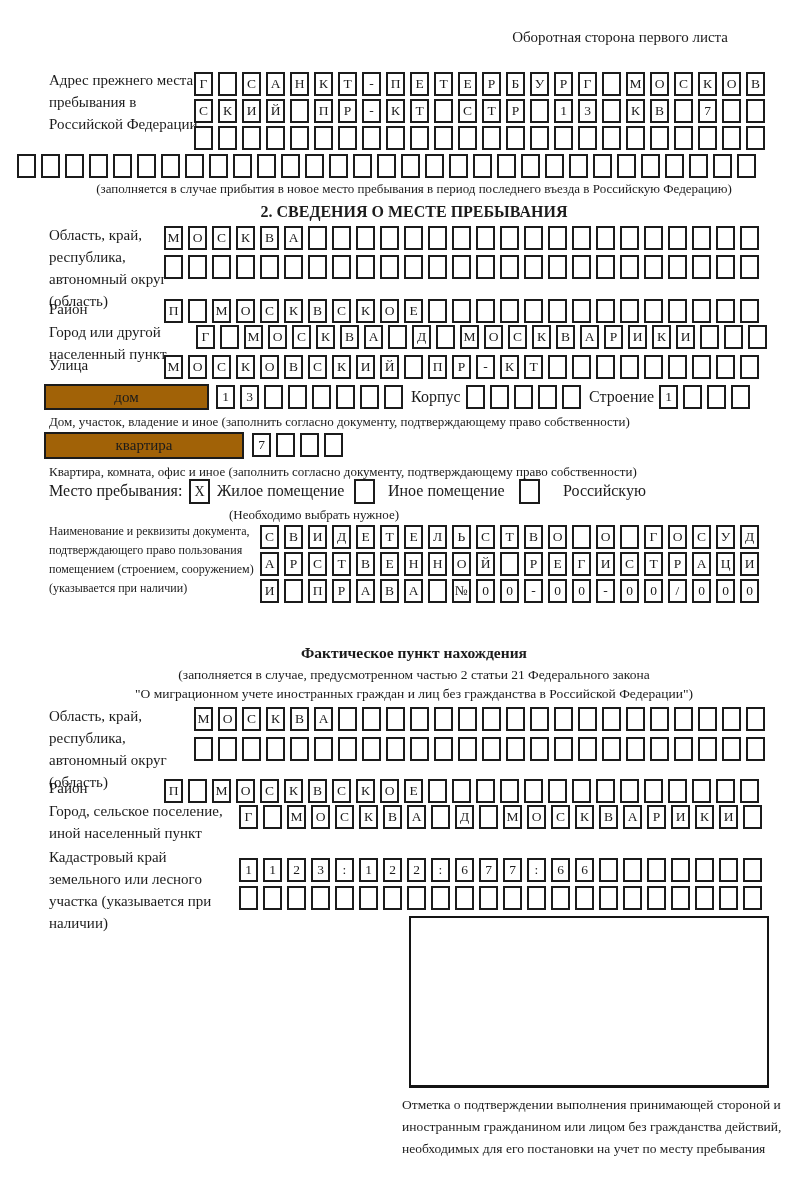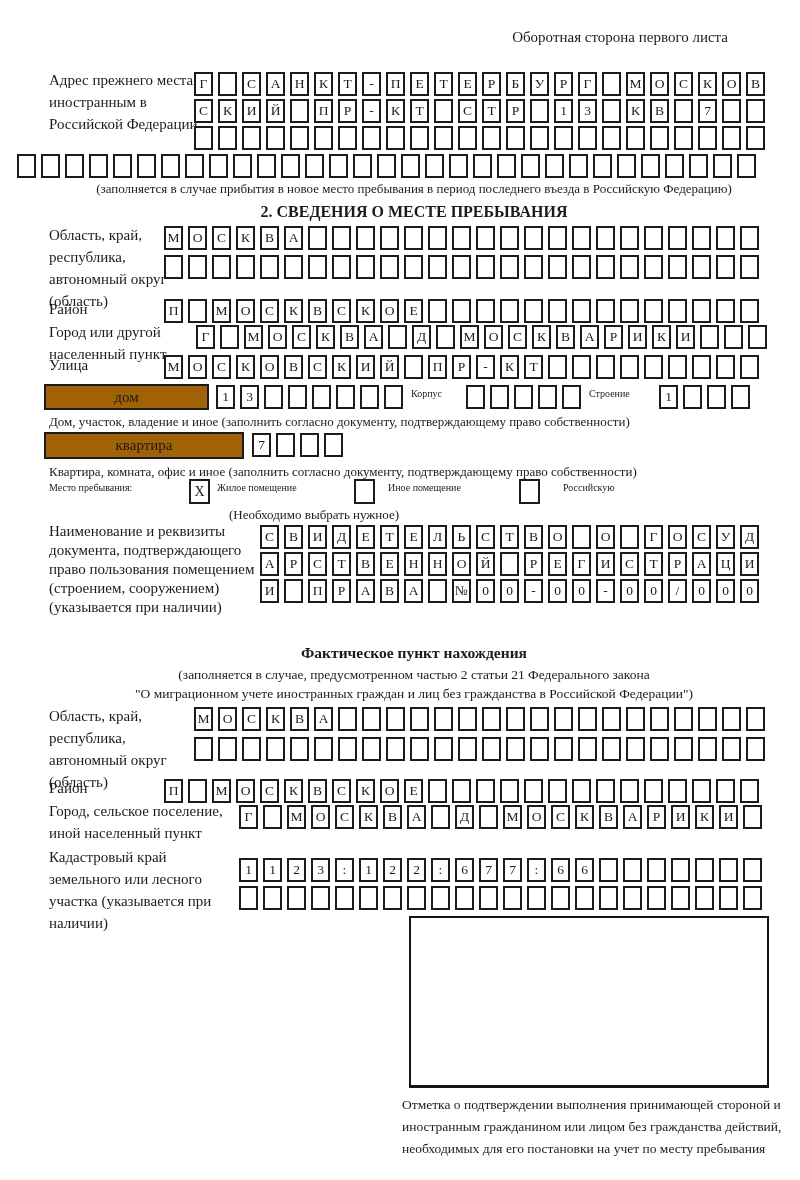--- a/index.html
+++ b/index.html
@@ -15,40 +15,40 @@
   .cellrow{position:absolute;display:flex;gap:5px;}
   .cell{
     box-sizing:border-box;width:19px;height:24px;border:2px solid #1b1b1b;
     display:flex;align-items:center;justify-content:center;
     font-size:13.5px;background:#fff;flex:0 0 auto;
   }
   .namebox{
     position:absolute;box-sizing:border-box;border:2px solid #1b1b1b;background:#a16207;
     display:flex;align-items:center;justify-content:center;font-size:15px;
   }
-  .inline-lbl{position:absolute;font-size:10px;white-space:nowrap;}
+  .inline-lbl{position:absolute;font-size:16px;white-space:nowrap;}
   .checkbox{
     position:absolute;box-sizing:border-box;width:21px;height:25px;border:2px solid #1b1b1b;
     display:flex;align-items:center;justify-content:center;font-size:14px;background:#fff;
   }
   .stampbox{
     position:absolute;left:395px;top:908px;width:360px;height:172px;
     box-sizing:border-box;border:2px solid #141414;border-bottom-width:3px;background:#fff;
   }
   .stampcap{position:absolute;left:388px;top:1086px;width:380px;text-align:left;font-size:13.5px;line-height:22px;}
   .nowrap{white-space:nowrap;}
 </style>
 </head>
 <body>
 
 <div id="page">
 
   <div class="hdr">Оборотная сторона первого листа</div>
 
-  <div class="lbl" style="left:35px;top:61px;width:152px">Адрес прежнего места иностранным в Российской Федерации</div>
+  <div class="lbl" style="left:35px;top:61px;width:152px">Адрес прежнего места пребывания в Российской Федерации</div>
   <div class="cellrow" style="left:180px;top:64px">
       <div class="cell">Г</div>
       <div class="cell"></div>
       <div class="cell">С</div>
       <div class="cell">А</div>
       <div class="cell">Н</div>
       <div class="cell">К</div>
       <div class="cell">Т</div>
       <div class="cell">-</div>
       <div class="cell">П</div>
@@ -338,21 +338,21 @@
 
   <div class="inline-lbl" style="left:35px;top:474px">Место пребывания:</div>
   <div class="checkbox" style="left:175px;top:471px">X</div>
   <div class="inline-lbl" style="left:203px;top:474px">Жилое помещение</div>
   <div class="checkbox" style="left:340px;top:471px"></div>
   <div class="inline-lbl" style="left:374px;top:474px">Иное помещение</div>
   <div class="checkbox" style="left:505px;top:471px"></div>
   <div class="inline-lbl" style="left:549px;top:474px">Российскую</div>
   <div class="cap" style="left:215px;top:499px">(Необходимо выбрать нужное)</div>
 
-  <div class="lbl" style="left:35px;top:514px;width:212px;line-height:19px;font-size:15px">Наименование и реквизиты документа, подтверждающего право пользования помещением (строением, сооружением) (указывается при наличии)</div>
+  <div class="lbl" style="left:35px;top:514px;width:212px;line-height:19px;font-size:12px">Наименование и реквизиты документа, подтверждающего право пользования помещением (строением, сооружением) (указывается при наличии)</div>
   <div class="cellrow" style="left:246px;top:517px">
       <div class="cell">С</div>
       <div class="cell">В</div>
       <div class="cell">И</div>
       <div class="cell">Д</div>
       <div class="cell">Е</div>
       <div class="cell">Т</div>
       <div class="cell">Е</div>
       <div class="cell">Л</div>
       <div class="cell">Ь</div>

